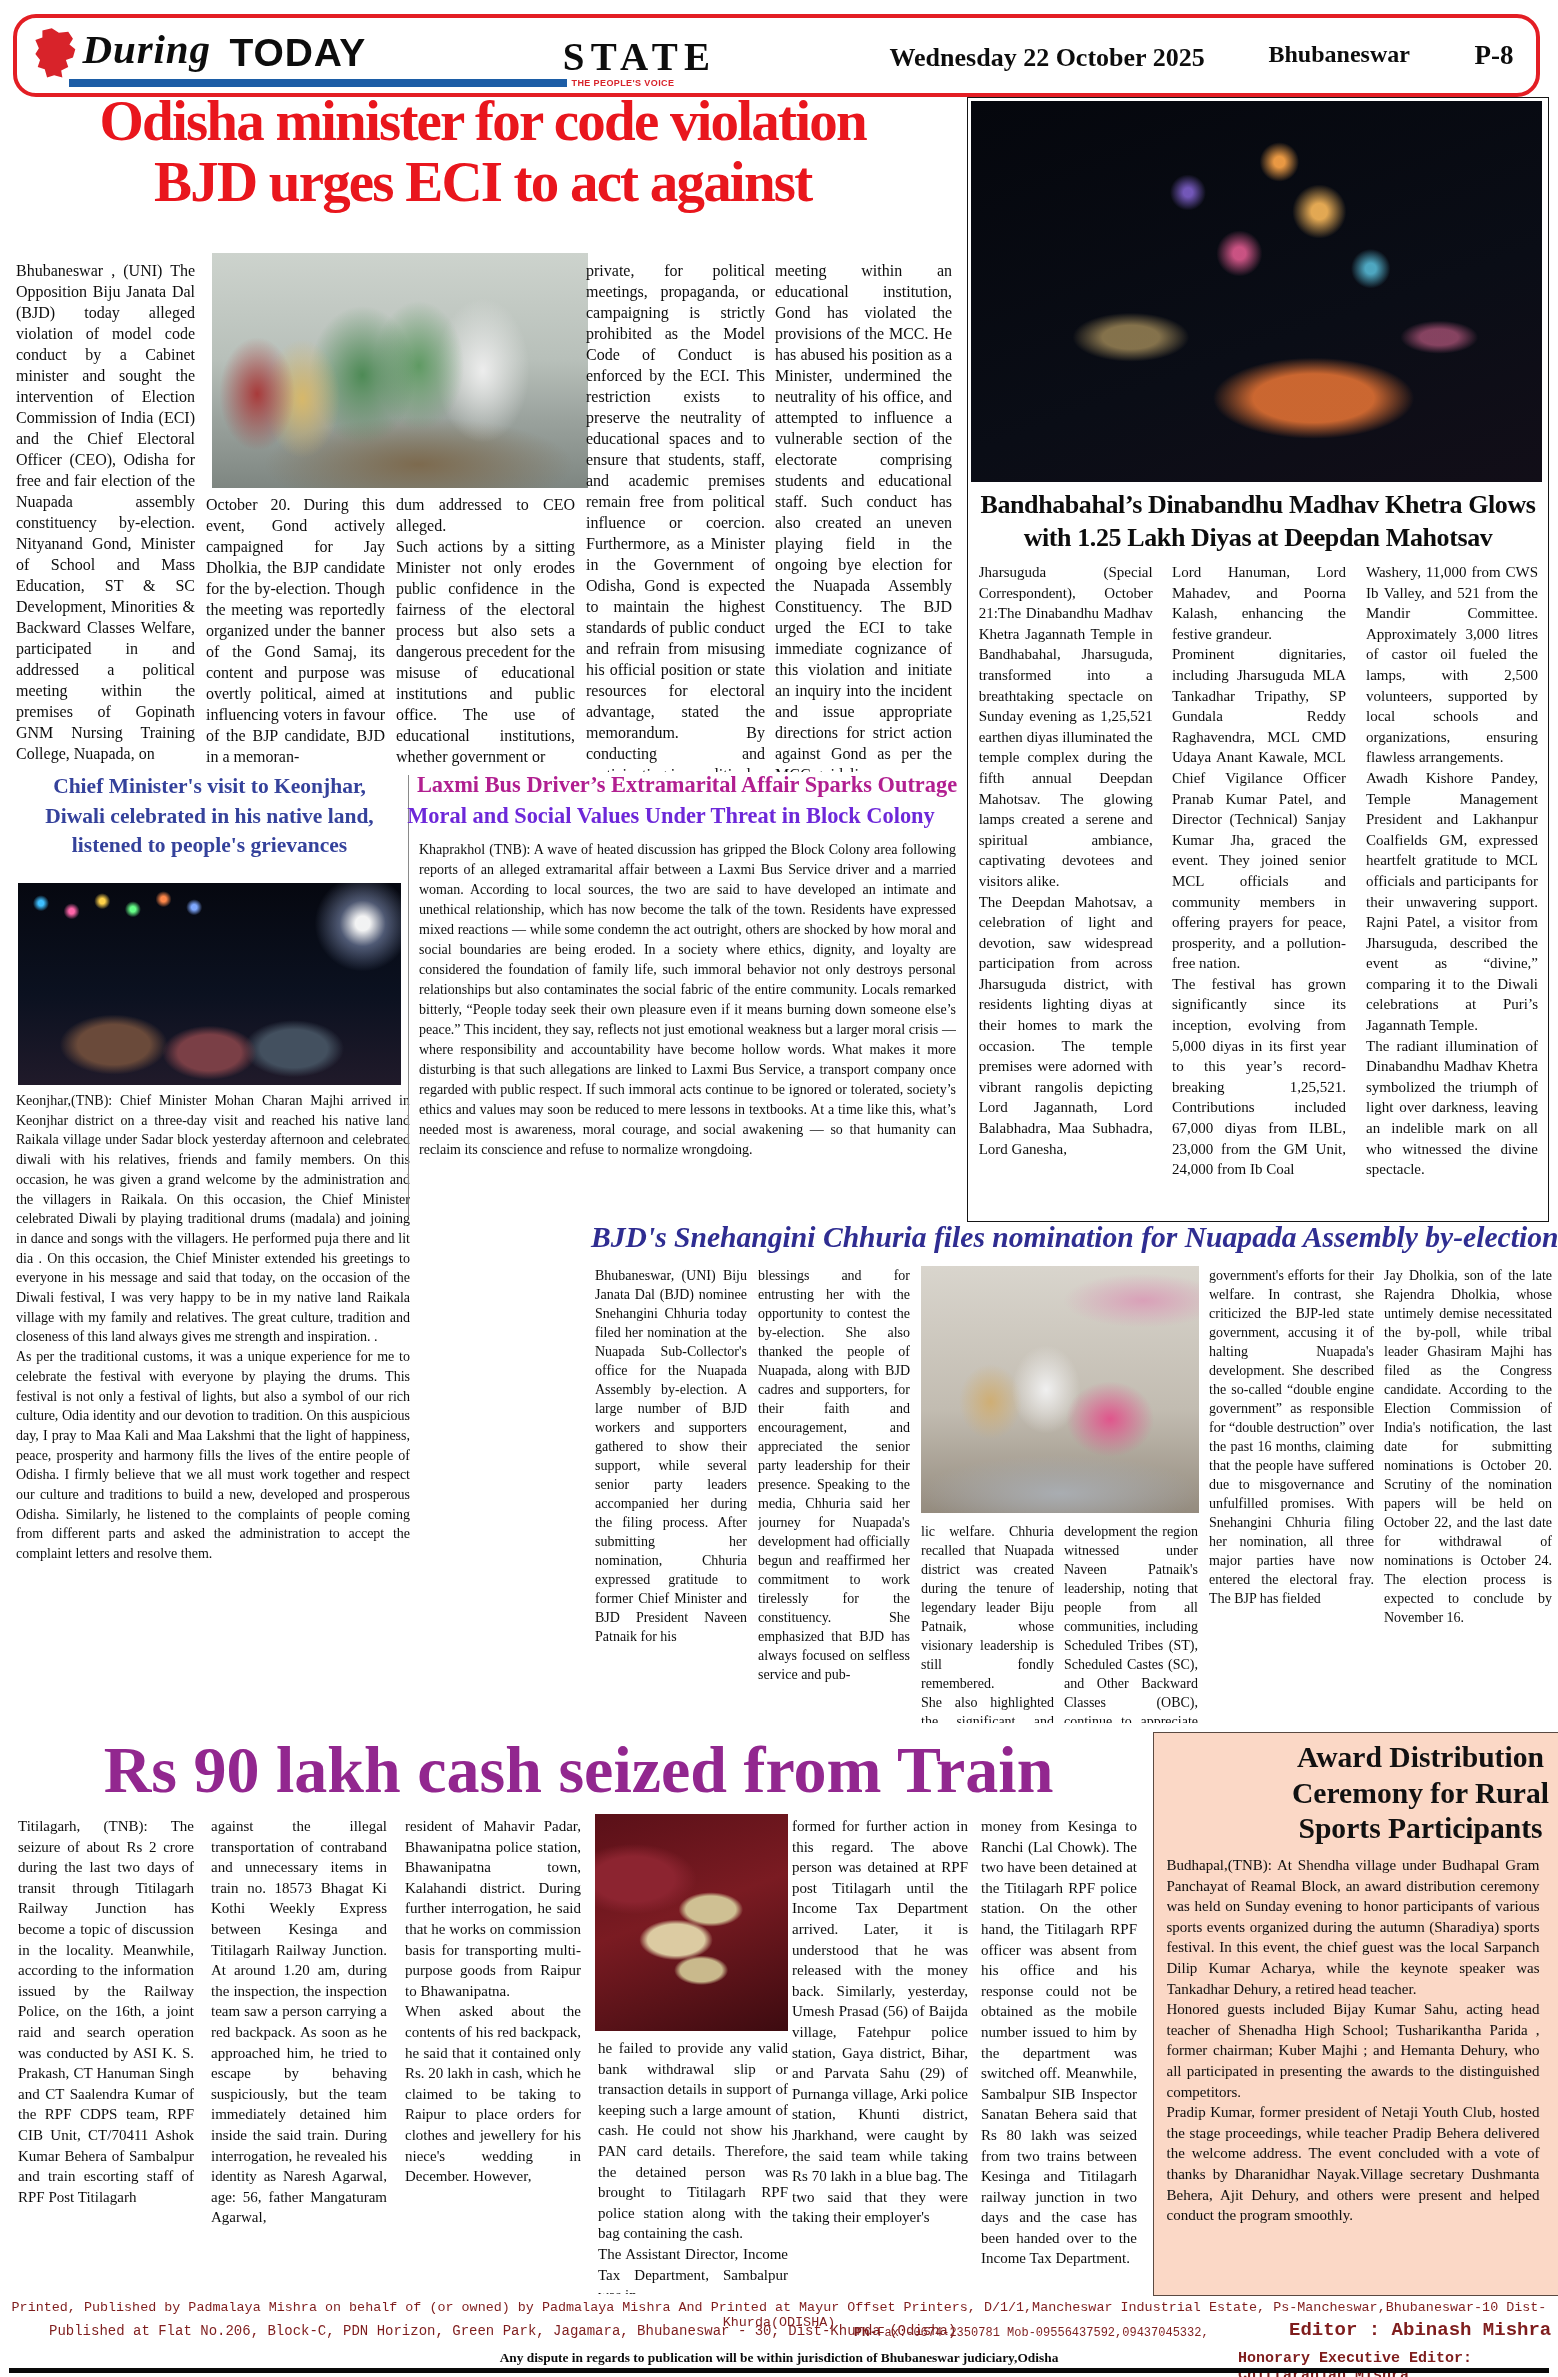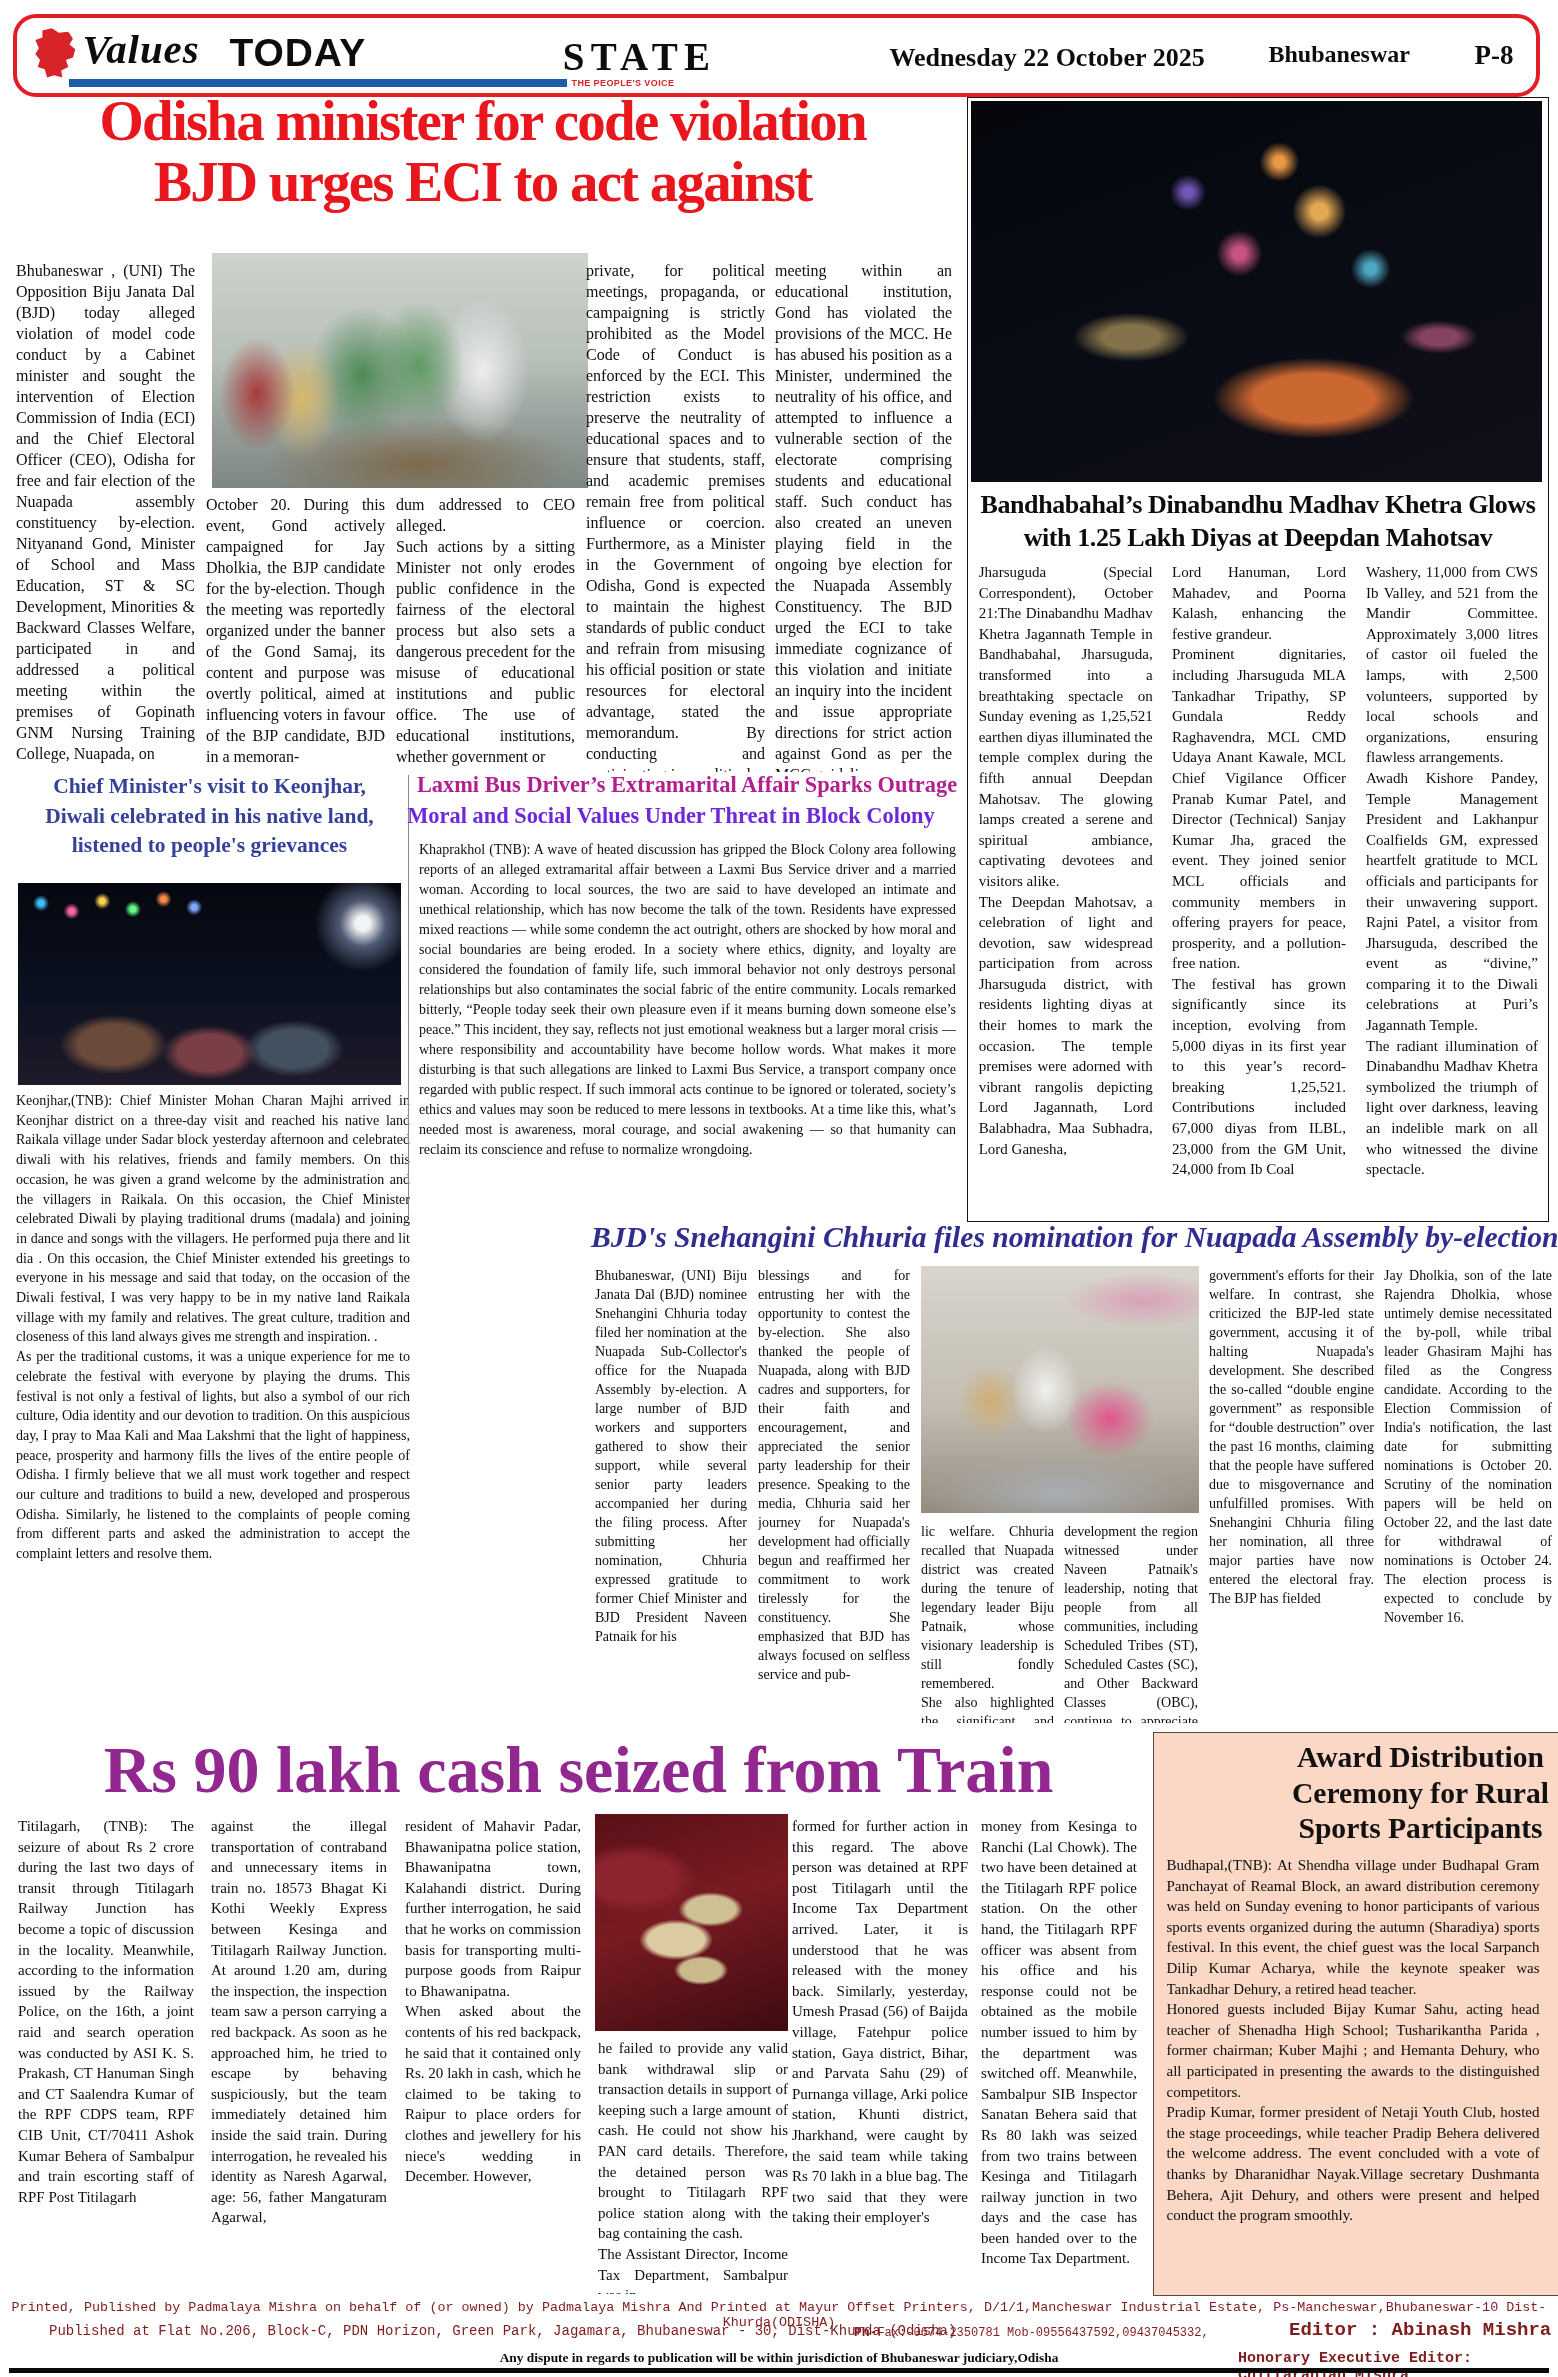--- a/index.html
+++ b/index.html
@@ -95,21 +95,21 @@
 <body>
 
 <div class="page">
 
   <div class="abs masthead">
     <span class="abs" style="left:16px;top:9px;width:47px;height:54px;">
       <svg width="47" height="54" viewBox="0 0 40 44">
           <path d="M8 2 L16 0 22 4 30 3 34 9 31 14 36 18 34 25 28 27 30 33 24 36 25 42 18 40 12 42 10 35 4 33 6 27 2 22 5 17 2 10 8 8 Z" fill="#d8232a"></path>
         </svg>
     </span>
-    <span class="abs logo-orissa" style="left:66px;top:7.2px;">Values</span>
+    <span class="abs logo-orissa" style="left:66px;top:7.2px;">During</span>
     <span class="abs logo-today" style="left:213px;top:12.5px;">TODAY</span>
     <span class="abs logo-bar"></span>
     <span class="abs logo-tagline">THE PEOPLE'S VOICE</span>
     <span class="abs mast-state">STATE</span>
     <span class="abs mast-date">Wednesday 22 October 2025</span>
     <span class="abs mast-city">Bhubaneswar</span>
     <span class="abs mast-page">P-8</span>
   </div>
 
   <div>

